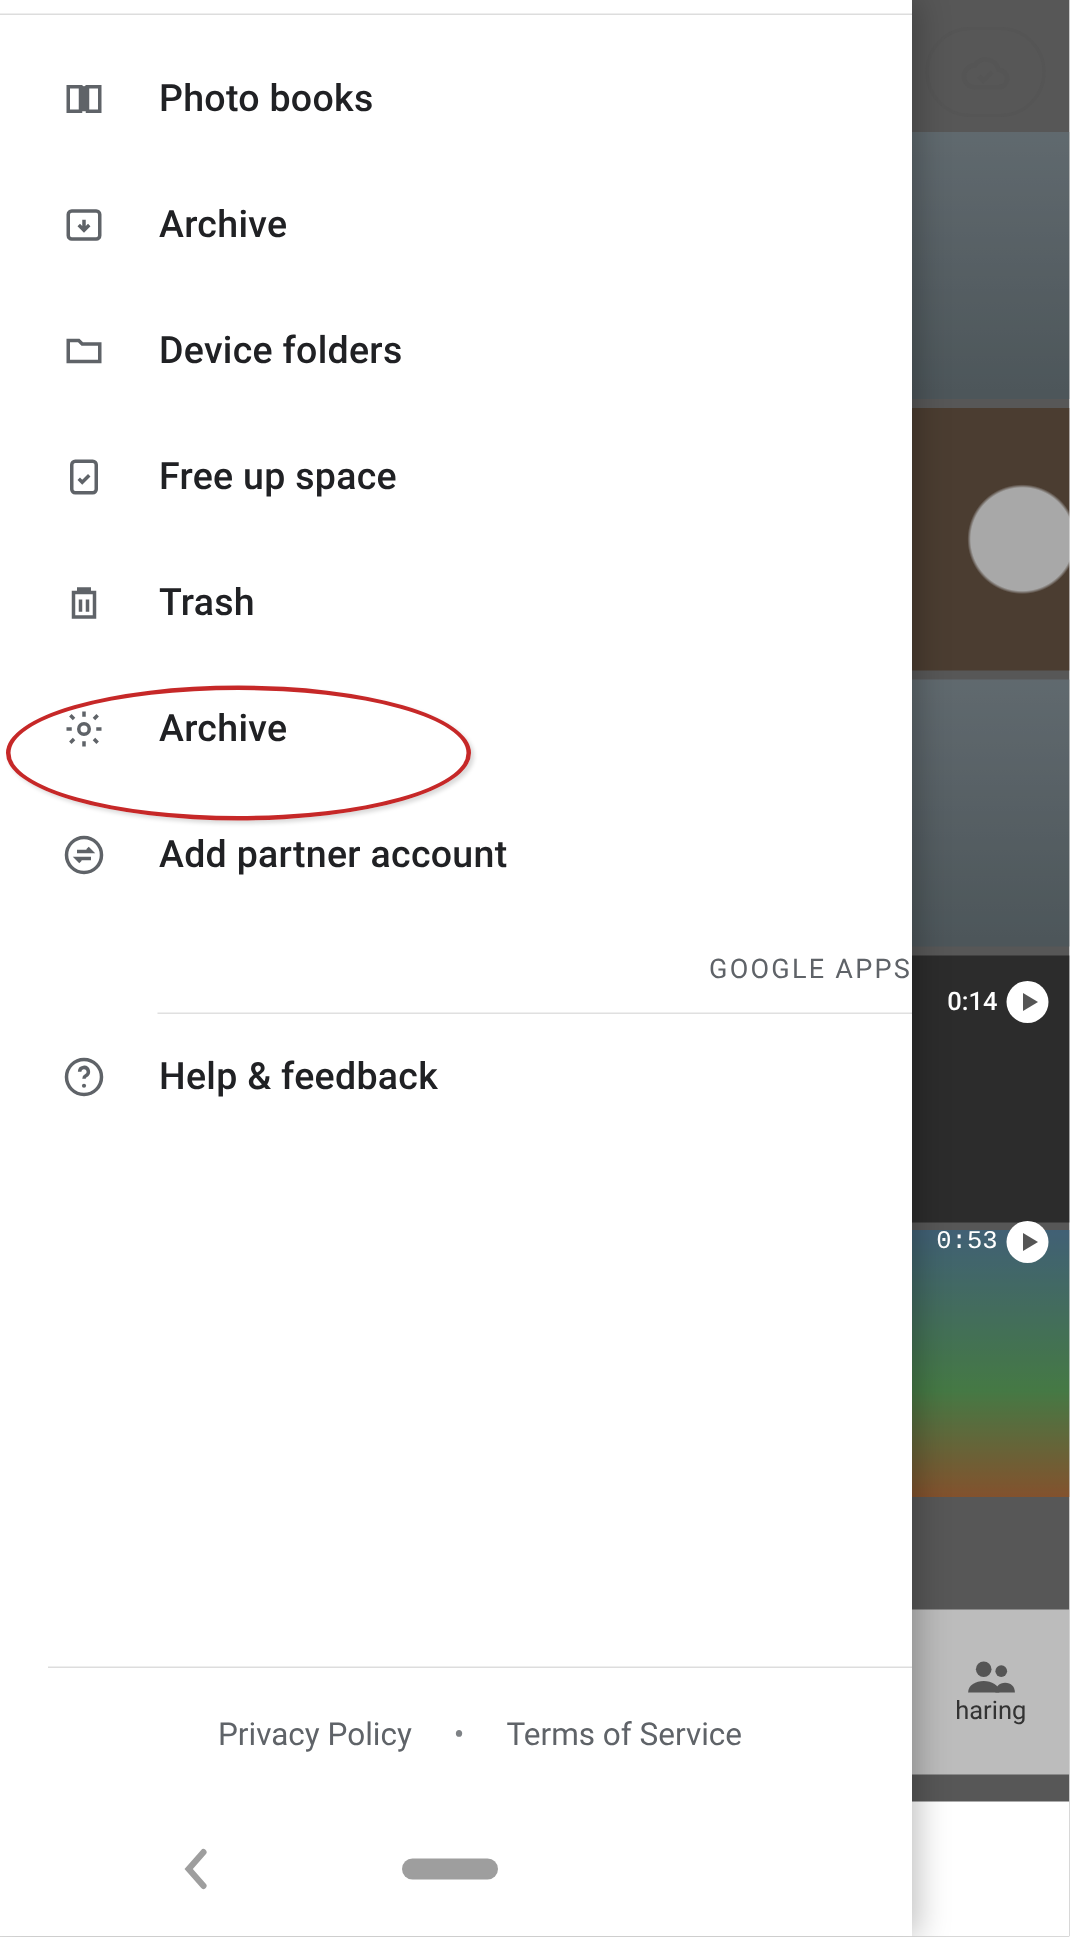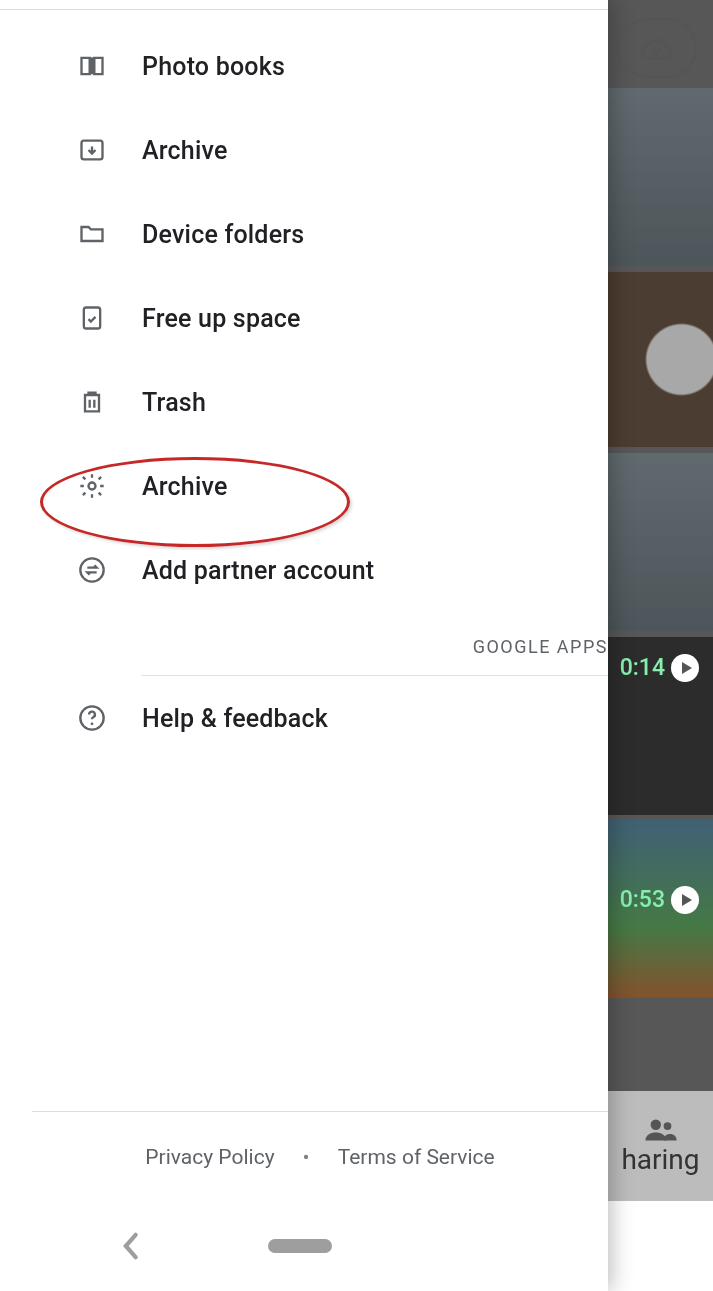--- a/index.html
+++ b/index.html
@@ -9,34 +9,34 @@
   
   .bg { position: absolute; inset: 0; background: #6c6c6c; }
   .bg .thumb { position: absolute; right: 0; width: 105px; background-size: cover; }
   .bg .thumb.t1 { top: 88px;  height: 178px; background: linear-gradient(#7a8890,#5c6a70); }
   .bg .thumb.t2 { top: 272px; height: 175px; background: radial-gradient(circle at 70% 50%,#e8e8e8 30%,#5a4432 32%); }
   .bg .thumb.t3 { top: 453px; height: 178px; background: linear-gradient(#7a8890,#5c6a70); }
   .bg .thumb.t4 { top: 637px; height: 178px; background: #2a2a2a; }
   .bg .thumb.t5 { top: 820px; height: 178px; background: linear-gradient(#4a7a9a,#50a050 60%,#b0642c); }
   .bg .overlay { position:absolute; inset:0; background: rgba(50,50,50,0.35); }
 
-  .bg .duration { position:absolute; right:14px; color:#86efac; font-size:23px; font-weight:500; display:flex; gap:6px;}
+  .bg .duration { position:absolute; right:14px; color:#ffffff; font-size:17px; font-weight:500; display:flex; align-items:center; gap:6px;}
   .bg .duration .play { width:28px; height:28px; border-radius:50%; background:#fff; display:inline-flex; align-items:center; justify-content:center;}
   .bg .duration .play::after { content:""; display:block; margin-left:3px; border-left:10px solid #555; border-top:6px solid transparent; border-bottom:6px solid transparent;}
   .bg .dur1 { top: 654px; }
-  .bg .dur2 { top: 886px; }
+  .bg .dur2 { top: 814px; font-family: Liberation Mono, monospace; }
 
   .bg .cloud-pill { position:absolute; top:18px; right:16px; width:80px; height:60px; border:2px solid #555; border-radius:30px; display:flex; align-items:center; justify-content:center; }
-  .bg .bottom-nav { position:absolute; left:608px; right:0; bottom:90px; height:110px; background:rgba(255,255,255,0.6); display:flex; flex-direction:column; align-items:center; justify-content:center; color:#333; font-size:28px;}
+  .bg .bottom-nav { position:absolute; left:608px; right:0; bottom:108px; height:110px; background:rgba(255,255,255,0.6); display:flex; flex-direction:column; align-items:center; justify-content:center; color:#333; font-size:17px;}
   .bg .sys-bar { position:absolute; left:608px; right:0; bottom:0; height:90px; background:#fff;}
 
   
   .drawer { position: absolute; top: 0; left: 0; width: 608px; height: 1291px; background: #fff; box-shadow: 4px 0 20px rgba(0,0,0,0.25); display:flex; flex-direction:column; }
   .drawer .top-hair { height: 10px; border-bottom:1px solid #ddd; }
-  .menu { flex: 1 1 auto; overflow: hidden; padding-top: 14px; margin-left: 36px; }
+  .menu { flex: 1 1 auto; overflow: hidden; padding-top: 14px; }
   .menu-item { display:flex; align-items:center; height:84px; padding-left:42px; padding-right:30px; cursor:pointer; position:relative;}
   .menu-item .icon { width:28px; height:28px; flex:0 0 28px; color:#5f6368; display:flex; align-items:center; justify-content:center;}
   .menu-item .label { margin-left:36px; font-size:25px; color:#202124; font-weight:500; letter-spacing:0.2px;}
   .menu-item .trailing { margin-left:auto; color:#5f6368; }
 
   .section-header { padding: 24px 0 18px 42px; font-size:18px; letter-spacing:1.5px; color:#5f6368;text-align:right; }
   .thin-divider { margin-left:105px; border-top:1px solid #e0e0e0; }
 
   .highlight-ellipse { position:absolute; width:310px; height:90px; border:3px solid #c62828; border-radius:50%; left:4px; top:447px; pointer-events:none; box-shadow: 2px 2px 3px rgba(0,0,0,0.15);}
 

